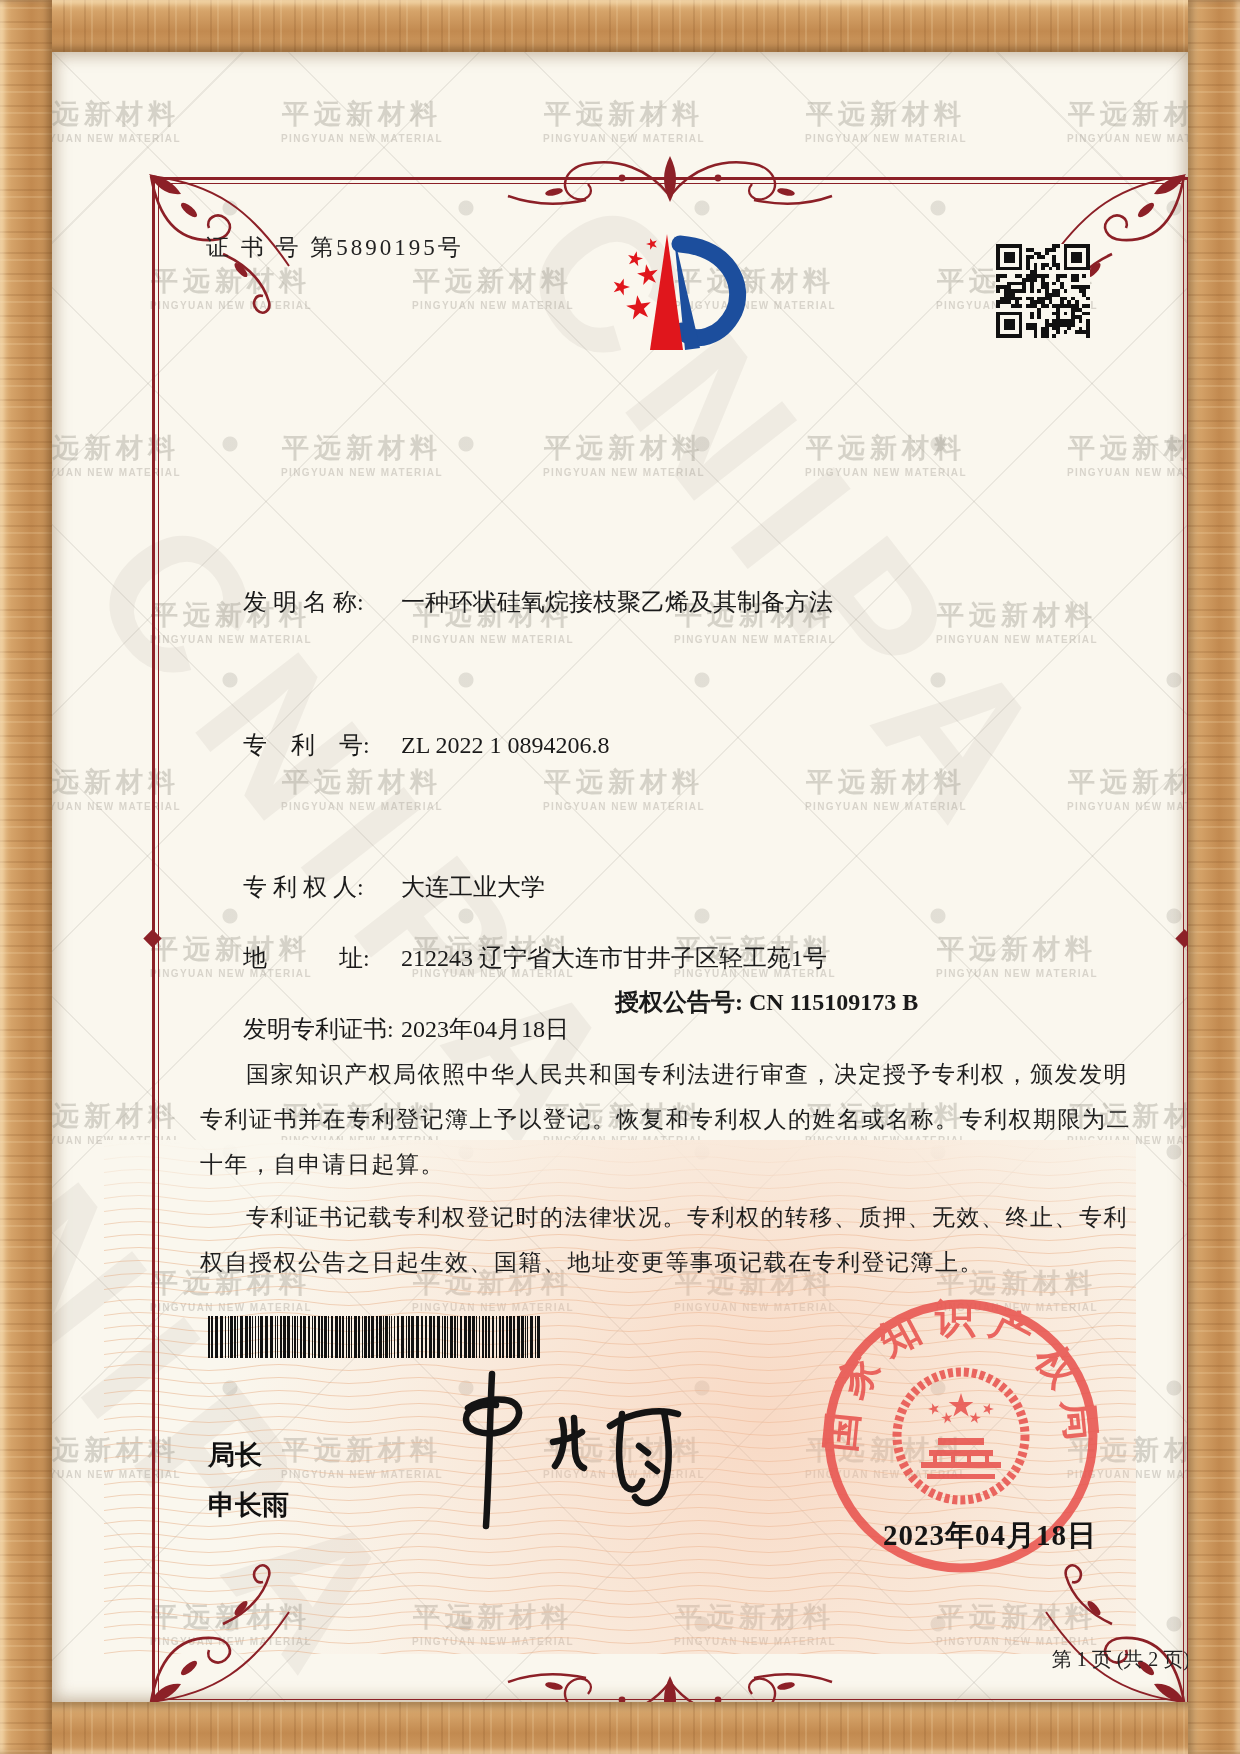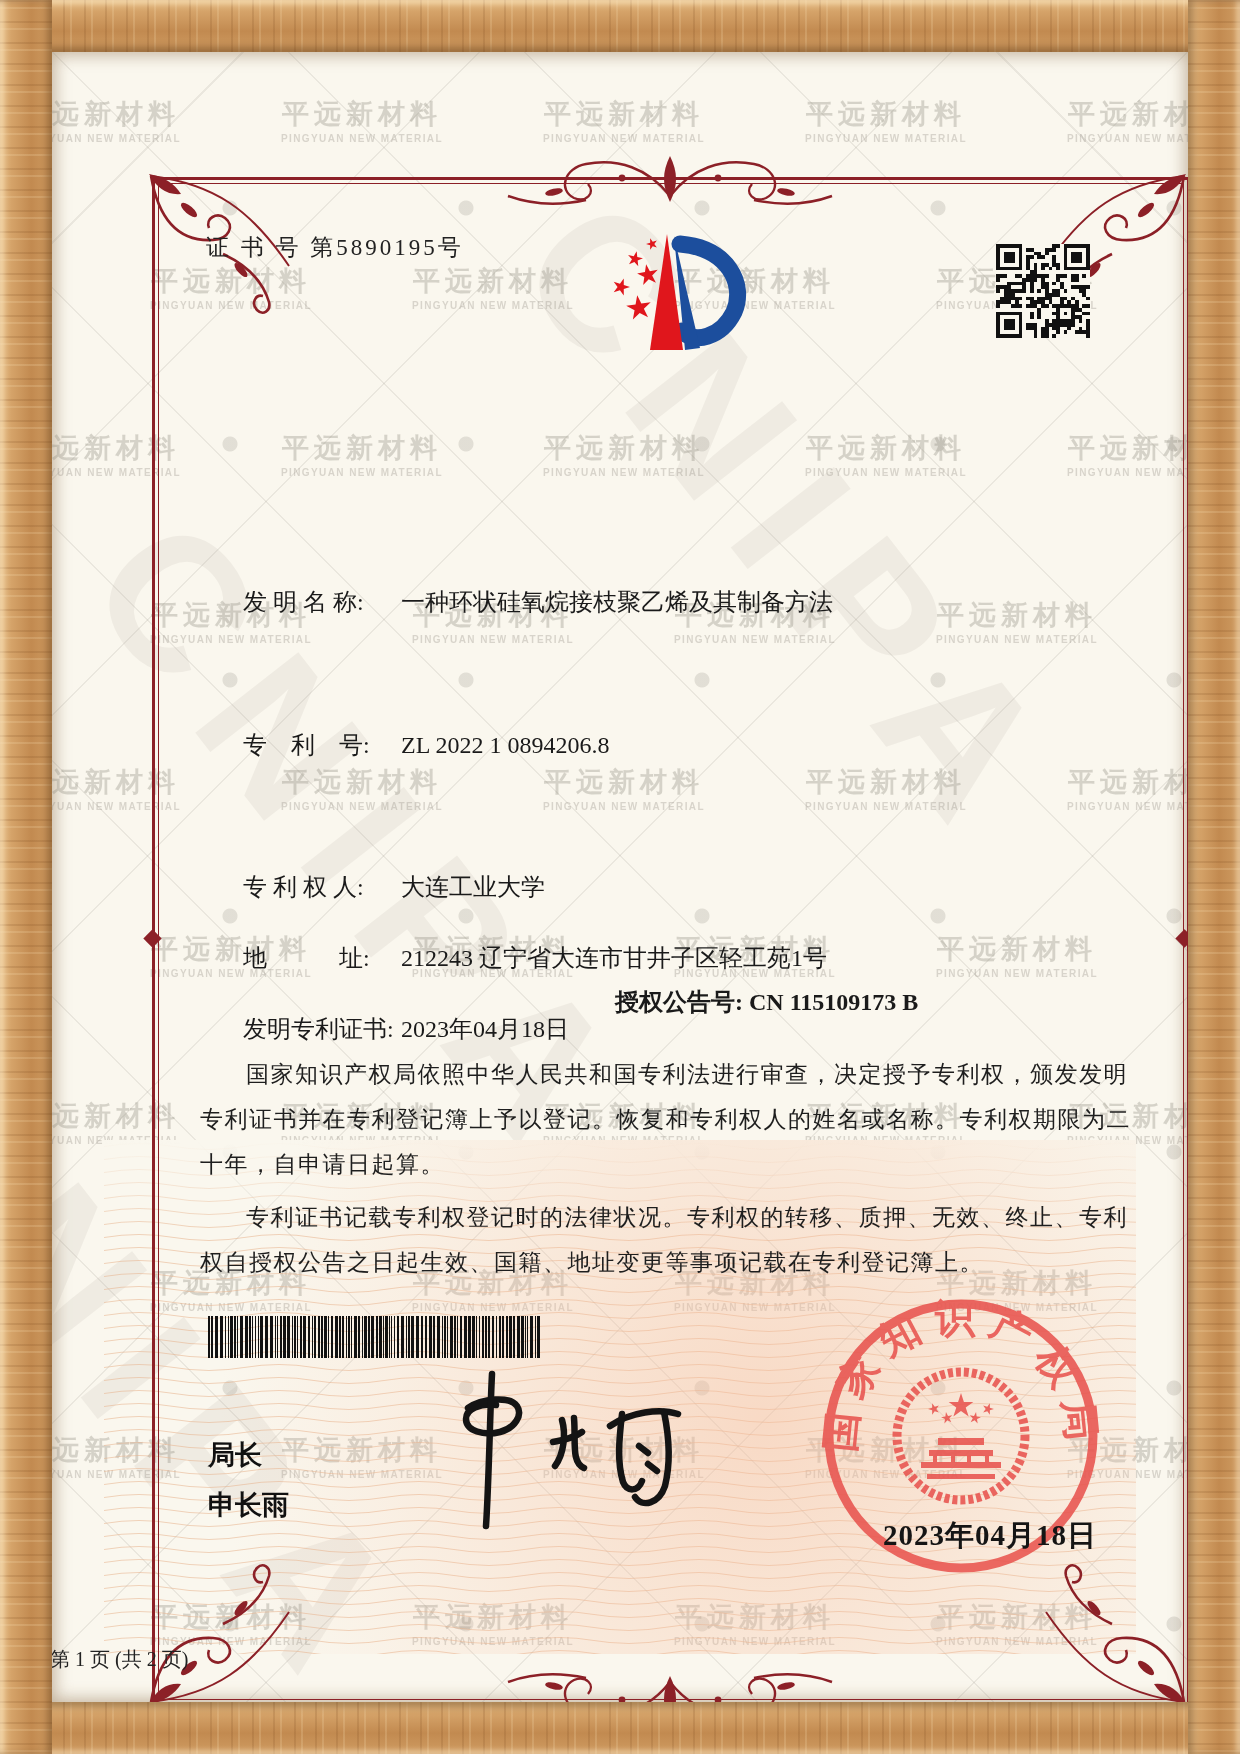--- a/index.html
+++ b/index.html
@@ -56,21 +56,21 @@
   .barcode{position:absolute;left:158px;top:1266px;width:334px;height:42px;font-size:0;}
   .barcode span{display:inline-block;height:100%;background:#111;vertical-align:top;}
   .signer-title{position:absolute;left:158px;top:1387px;font-size:27px;font-weight:bold;
                 font-family:"Liberation Sans","DejaVu Sans",sans-serif;color:#111;}
   .signer-name{position:absolute;left:158px;top:1437px;font-size:27px;font-weight:bold;
                font-family:"Liberation Sans","DejaVu Sans",sans-serif;color:#111;}
   .signature{position:absolute;left:372px;top:1318px;}
   .seal{position:absolute;left:768px;top:1243px;}
   .seal-date{position:absolute;left:790px;top:1466px;width:300px;text-align:center;
              font-size:29px;font-weight:bold;color:#151515;letter-spacing:1px;}
-  .page-num{position:absolute;left:0;right:0;top:1596px;text-align:left;font-size:20px;color:#222;}
+  .page-num{position:absolute;left:0;right:0;top:1596px;text-align:right;font-size:20px;color:#222;}
   
   .wood{position:absolute;}
   .wood-h{left:0;right:0;height:52px;
     background:linear-gradient(180deg,#e8c18a 0,#d5a369 22%,#c28a50 60%,#cf9c62 100%);}
   .wood-h.grain, .wood-h{background-image:
     repeating-linear-gradient(90deg, rgba(118,69,26,.16) 0 2px, transparent 2px 7px,
        rgba(248,224,180,.20) 7px 9px, transparent 9px 21px),
     linear-gradient(180deg,#e8c18a 0,#d5a369 22%,#c28a50 60%,#cf9c62 100%);}
   .wood-top{top:0;box-shadow:inset 0 -5px 7px rgba(92,52,15,.45), inset 0 4px 5px rgba(255,236,200,.5);}
   .wood-bottom{bottom:0;box-shadow:inset 0 5px 7px rgba(92,52,15,.45), inset 0 -4px 5px rgba(255,236,200,.5);}

